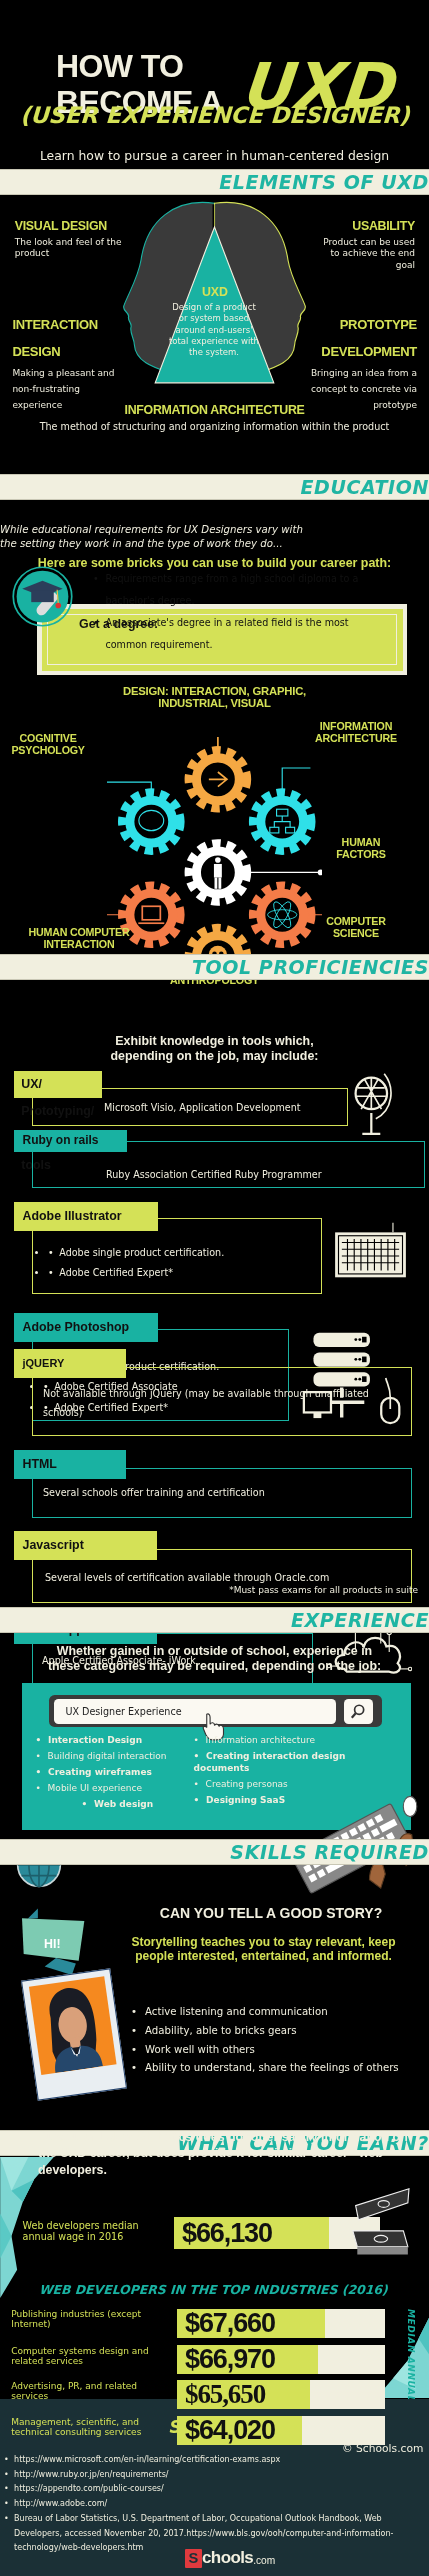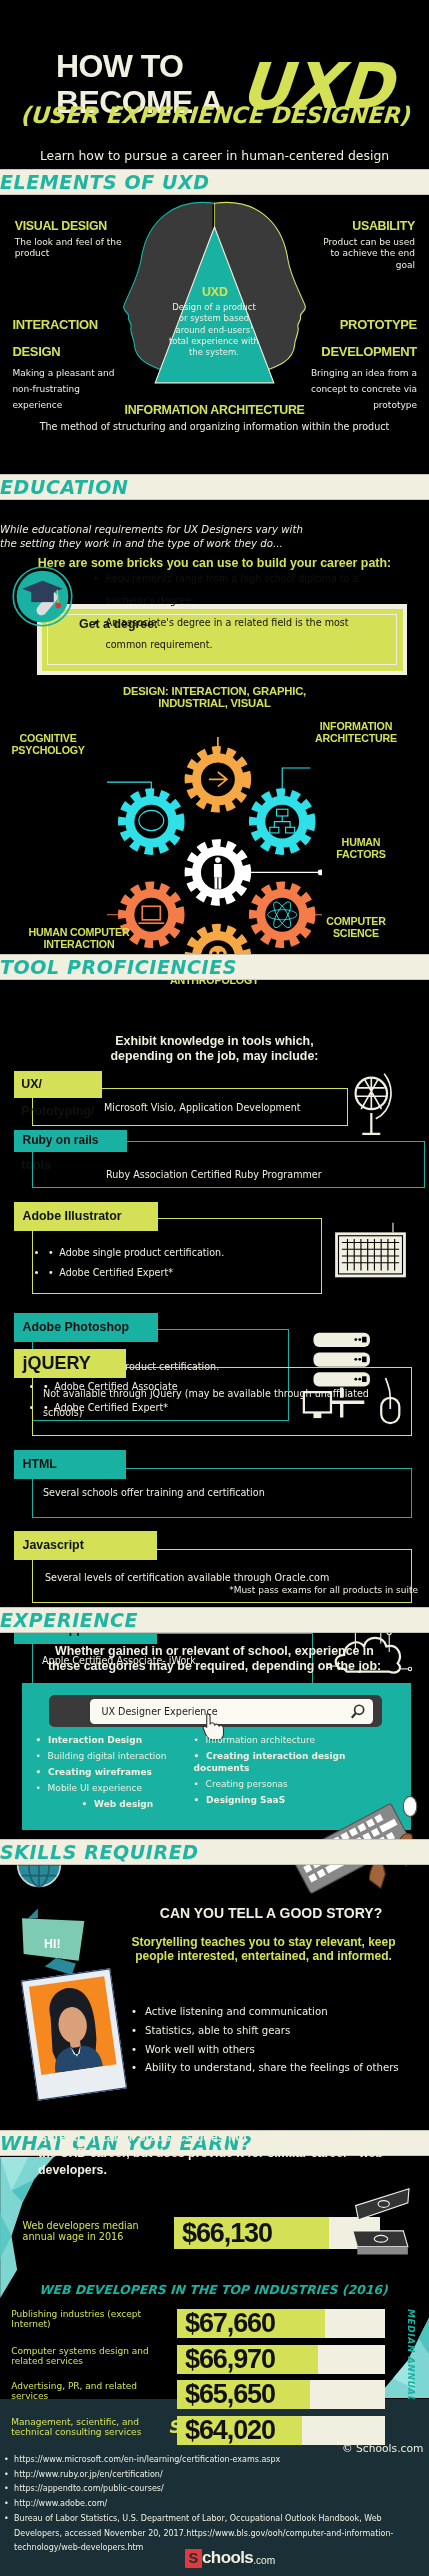--- a/index.html
+++ b/index.html
@@ -1,18 +1,18 @@
 <!DOCTYPE html>
 <html style="font-size:9px"><head>
 <meta charset="utf-8">
 <style>
   * { box-sizing: border-box; margin: 0; padding: 0; }
   body { width: 429px; height: 2576px; background: #000; font-family: "DejaVu Sans", sans-serif; color: #f1efdf; position: relative; overflow: hidden; }
   .abs { position: absolute; }
-  .banner { position: absolute; left: 0; width: 429px; height: 26px; background: #f1efdf; display: flex; align-items: center; justify-content: flex-start; border-top: 0.6px solid #c9c7b5; border-bottom: 0.6px solid #c9c7b5; }
+  .banner { position: absolute; left: 0; width: 429px; height: 26px; background: #f1efdf; display: flex; align-items: center; justify-content: flex-end; border-top: 0.6px solid #c9c7b5; border-bottom: 0.6px solid #c9c7b5; }
   .banner span { color: #1fb5a3; font-size: 19px; font-weight: bold; font-style: italic; letter-spacing: 0.6px; }
   .center { text-align: center; }
   .h-lime { color: #d4e157; font-weight: bold; font-family: "Liberation Sans", sans-serif; }
 
   
   .title-main { left: 56px; top: 48px; font-family: "Liberation Sans", sans-serif; font-weight: bold; font-size: 32px; line-height: 36px; color: #f1efdf; letter-spacing: -0.6px; }
   .title-uxd { left: 246px; top: 50px; font-size: 63px; line-height: 73px; color: #d4e157; font-weight: bold; font-style: italic; transform: skewX(-8deg); }
   .subtitle { left: 21.5px; top: 102px; width: 390px; font-size: 22.6px; color: #d4e157; font-weight: bold; font-style: italic; text-align: center; letter-spacing: 0px; transform: skewX(-6deg); white-space: nowrap; }
   .tagline { left: 0; top: 148px; width: 429px; text-align: center; font-size: 12.4px; color: #f1efdf; }
 
@@ -34,21 +34,21 @@
   
   .tool { position: absolute; }
   .tool-tab { position: absolute; left: 0; top: 0; height: 16px; padding: 0 8.5px; font-family: "Liberation Sans", sans-serif; font-weight: bold; font-size: 12px; line-height: 16px; color: #111; }
   .tool-frame { position: absolute; border: 1.7px solid; }
   .tool-body { font-size: 9px; color: #f1efdf; line-height: 10.2px; }
   .tool-body li::before { content: "•"; margin-right: 5.6px; }
 
   
   .exp-box { left: 21.5px; top: 1687px; width: 389px; height: 132px; background: #19b2a2; }
   .search-wrap { position: absolute; left: 27px; top: 12.4px; width: 333px; height: 32px; background: #3a3a3a; border-radius: 5.6px; }
-  .search-input { position: absolute; left: 5.6px; top: 3.4px; width: 282px; height: 25px; background: #fbf9f2; border-radius: 4.5px; border: none; font-size: 9.6px; padding: 0 11.3px; color: #222; font-family: "DejaVu Sans", sans-serif; margin-left: 36px; }
+  .search-input { position: absolute; left: 5.6px; top: 3.4px; width: 282px; height: 25px; background: #fbf9f2; border-radius: 4.5px; border: none; font-size: 9.6px; padding: 0 11.3px; color: #222; font-family: "DejaVu Sans", sans-serif; }
   .search-btn { position: absolute; left: 295px; top: 3.4px; width: 29px; height: 25px; background: #fbf9f2; border-radius: 4.5px; border: none; display: flex; align-items: center; justify-content: center; }
   .exp-list li { list-style: none; font-size: 9px; line-height: 12.4px; color: #f1efdf; }
   .exp-list li::before { content: "•"; margin-right: 6.8px; }
   .exp-list li.b { font-weight: bold; }
 
   
   .story-q { left: 113px; top: 1903px; width: 316px; text-align: center; font-family: "Liberation Sans", sans-serif; font-weight: bold; font-size: 14px; color: #f1efdf; }
   .story-t { left: 111px; top: 1933px; width: 305px; text-align: center; font-family: "Liberation Sans", sans-serif; font-weight: bold; font-size: 12px; line-height: 13.6px; color: #d4e157; }
   .skills-list { left: 131px; top: 2005px; }
   .skills-list li { list-style: none; font-size: 10.2px; line-height: 16px; color: #f1efdf; margin-bottom: 2.8px; }
@@ -315,21 +315,21 @@
   <path d="M51 128 H110 M70 102 V120 M70 130 V155" stroke="#f1efdf" stroke-width="6"></path>
   <rect x="140" y="120" width="32" height="45" rx="16" fill="none" stroke="#f1efdf" stroke-width="4"></rect>
   <path d="M156 120 V140 M156 120 C156 100 150 95 148 85" stroke="#f1efdf" stroke-width="3" fill="none"></path>
 </svg>
 
 <div class="tool" style="left:14px;top:1349px;top:1349px"></div>
 <div class="tool" style="left:14px;top:1349px">
   <div class="tool-frame" style="left:18px;top:18px;width:380px;height:69px;border-color:#d4e157;top:18px"></div>
 </div>
 <div class="tool" style="left:14px;top:1349px">
-  <div class="tool-tab" style="background:#d4e157;height:29px;line-height:29px;width:112px;font-size:18px;top:0">jQUERY</div>
+  <div class="tool-tab" style="background:#d4e157;height:29px;line-height:29px;width:112px;font-size:11px;top:0">jQUERY</div>
   <div class="tool-body" style="position:absolute;left:29px;top:35px;width:362px;font-size:9.6px;line-height:19px">Not available through jQuery (may be available through unaffiliated schools)</div>
 </div>
 
 <div class="tool" style="left:14px;top:1450px">
   <div class="tool-frame" style="left:18px;top:18px;width:380px;height:50px;border-color:#19b2a2"></div>
   <div class="tool-tab" style="background:#19b2a2;height:29px;line-height:29px;width:112px;font-size:12.4px">HTML</div>
   <div class="tool-body" style="position:absolute;left:29px;top:38px;width:350px;font-size:9.6px">Several schools offer training and certification</div>
 </div>
 
 <div class="tool" style="left:14px;top:1531px">
@@ -357,21 +357,21 @@
     <path d="M130 85 H145"></path>
       <circle cx="147" cy="85" r="3"></circle>
   </g>
 </svg>
 <div class="abs" style="left:198px;top:1585px;width:220px;text-align:right;font-size:9px;color:#f1efdf">*Must pass exams for all products in suite</div>
 
 <div class="banner" style="top:1607px">
     <span>EXPERIENCE</span>
   </div>
 <div class="abs center" style="left:0;top:1644px;width:429px;font-family:'Liberation Sans',sans-serif;font-weight:bold;font-size:12.4px;line-height:15.3px;color:#f1efdf">
-  <div>Whether gained in or relevant of school, experience in</div>
+  <div>Whether gained in or outside of school, experience in</div>
   <div>these categories may be required, depending on the job:</div>
 </div>
 
 <div class="abs exp-box" style="top:1683px;height:147px">
   <div class="search-wrap">
     <input class="search-input" type="text" value="UX Designer Experience" style="">
     <button class="search-btn">
       <svg width="16" height="17" viewBox="0 0 28 30">
           <circle cx="16" cy="12" r="8" fill="none" stroke="#333" stroke-width="3"></circle>
           <line x1="10" y1="18" x2="3" y2="26" stroke="#333" stroke-width="4"></line>
@@ -453,21 +453,21 @@
       <rect x="58" y="100" width="18" height="18" fill="#d9a07a"></rect>
       <path d="M25 158 C25 130 40 118 60 116 L67 135 L74 116 C95 118 110 130 110 158 Z" fill="#25476b"></path>
       <polygon points="58,116 67,135 76,116 72,130 62,130" fill="#fff"></polygon>
     </svg>
   </div>
 </div>
 <div class="abs story-q" style="top:1905px">CAN YOU TELL A GOOD STORY?</div>
 <div class="abs story-t" style="top:1936px">Storytelling teaches you to stay relevant, keep people interested, entertained, and informed.</div>
 <ul class="abs skills-list" style="top:2004px">
   <li>Active listening and communication</li>
-  <li>Statistics, able to shift gears</li>
+  <li>Adability, able to bricks gears</li>
   <li>Work well with others</li>
   <li>Ability to understand, share the feelings of others</li>
 </ul>
 
 <div class="banner" style="top:2130px">
     <span>WHAT CAN YOU EARN?</span>
   </div>
 <svg class="abs" style="left:0;top:2157px" width="54" height="141" viewBox="0 0 95 250">
   <polygon points="0,0 95,0 60,40 40,80 20,140 30,200 0,250" fill="#7dd6d2"></polygon>
   <polygon points="0,0 50,0 20,60" fill="#9ee5e0"></polygon>
@@ -507,34 +507,34 @@
 <div class="wage-bar" style="left:177px;top:2345px;width:208px;height:29px">
   <div class="wage-fill" style="width:68%"></div>
   <div class="wage-val" style="line-height:29px">$66,970</div>
 </div>
 
 <div class="abs sources"></div>
 <div class="abs src-title">SOURCES</div>
 <div class="abs copyright">© Schools.com</div>
 <ul class="abs src-list">
   <li>https://www.microsoft.com/en-in/learning/certification-exams.aspx</li>
-  <li>http://www.ruby.or.jp/en/certification/</li>
+  <li>http://www.ruby.or.jp/en/requirements/</li>
   <li>https://appendto.com/public-courses/</li>
   <li>http://www.adobe.com/</li>
   <li>Bureau of Labor Statistics, U.S. Department of Labor, Occupational Outlook Handbook, Web Developers, accessed November 20, 2017.https://www.bls.gov/ooh/computer-and-information-technology/web-developers.htm</li>
 </ul>
 <div class="abs logo">
   <div class="logo-mark">S</div>
   <div class="logo-text">chools</div>
   <div class="logo-com">.com</div>
 </div>
 
 <div class="wage-label" style="left: 11.3px; top: 2381px; width: 154px;">Advertising, PR, and related services</div>
 <div class="wage-bar" style="left: 177px; top: 2380px; width: 208px; height: 29px;">
     <div class="wage-fill" style="width: 64%;"></div>
-    <div class="wage-val" style="line-height: 29px;">$65,650</div>
+    <div class="wage-val" style="line-height: 29px; font-family: Liberation Serif, serif;">$65,650</div>
   </div>
 <div class="wage-label" style="left: 11.3px; top: 2417px; width: 154px;">Management, scientific, and technical consulting services</div>
 <div class="wage-bar" style="left: 177px; top: 2416px; width: 208px; height: 29px;">
     <div class="wage-fill" style="width: 60%;"></div>
     <div class="wage-val" style="line-height: 29px;">$64,020</div>
   </div>
 
 
 </body></html>

